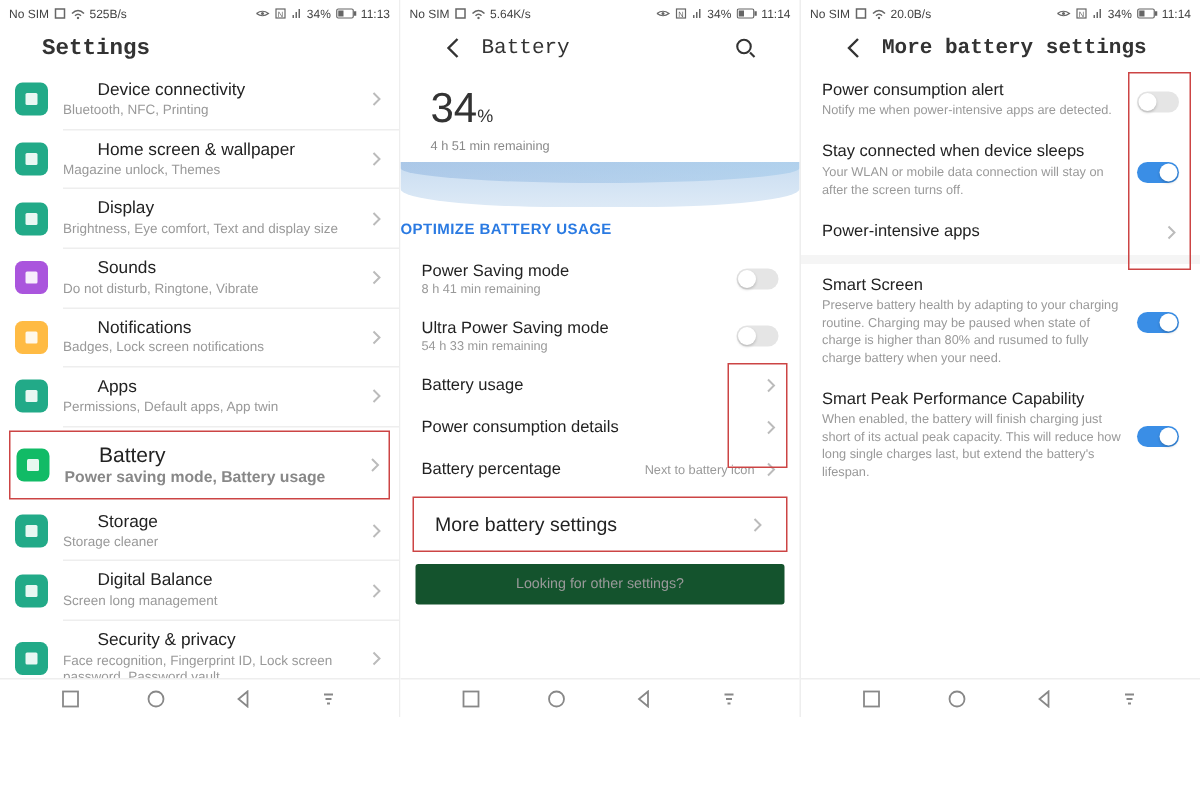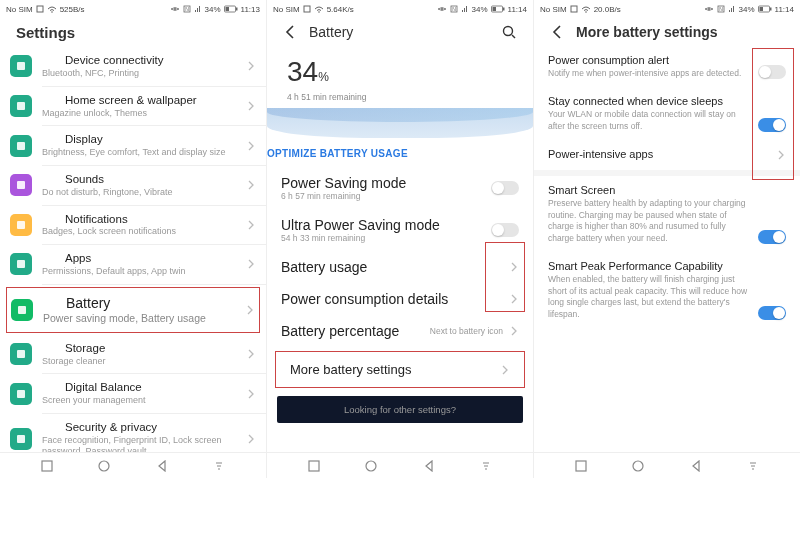--- a/index.html
+++ b/index.html
@@ -3,58 +3,58 @@
 <meta charset="utf-8">
 <style>
   * { box-sizing: border-box; margin: 0; padding: 0; }
   body { font-family: -apple-system, Helvetica, Arial, sans-serif; background: #fff; width: 800px; height: 534px; overflow: hidden; font-size: 11px; color: #333; }
   .phones { display: flex; width: 800px; height: 534px; }
   .phone { width: 267px; height: 478px; border-right: 1px solid #eee; position: relative; display: flex; flex-direction: column; background: #fff; }
   .phone:last-child { width: 266px; border-right: none; }
   .statusbar { height: 18px; display: flex; align-items: center; justify-content: space-between; padding: 0 6px; font-size: 8px; color: #444; }
   .statusbar .left, .statusbar .right { display: flex; align-items: center; gap: 3px; }
   .sb-ic { display:inline-flex; }
-  .header { display: flex; align-items: center; padding: 6px 16px; }
+  .header { display: flex; align-items: center; padding: 6px 28px; font-family: Liberation Mono, monospace; }
   .header.h1 { font-size: 15px; font-weight: 600; }
   .header .back { margin-right: 10px; }
   .header .title { font-size: 14px; font-weight: 500; flex: 1; }
   .content { flex: 1; overflow: hidden; }
   
   .list { }
   .row { display: flex; align-items: center; padding: 6px 10px 6px 10px; position: relative; }
   .row .icon { width: 22px; height: 22px; border-radius: 5px; margin-right: 10px; display: flex; align-items: center; justify-content: center; flex-shrink: 0; }
   .row .txt { flex: 1; min-width: 0; }
   .row .t1 { font-size: 11.5px; color: #222; line-height: 1.3; padding-left: 23px; }
   .row .t2 { font-size: 9px; color: #999; line-height: 1.3; }
   .row .chev { color: #bbb; flex-shrink: 0; }
   .row.sel { border: 1.5px solid #c44; margin: 2px 6px; padding: 6px 4px; }
   .row.sel .t1 { font-size: 14px; }
-  .row.sel .t2 { font-size: 10.5px; color: #888; }
+  .row.sel .t2 { font-size: 10.5px; color: #888; font-weight: bold; }
   .divider { height: 1px; background: #eee; margin-left: 42px; }
   
   .batt-hero { padding: 10px 20px 0; }
   .batt-pct { font-size: 28px; font-weight: 300; color: #333; }
   .batt-pct small { font-size: 12px; }
   .batt-sub { font-size: 8.5px; color: #888; margin-top: 4px; }
   .wave { height: 30px; background: linear-gradient(180deg, rgba(120,170,220,0.4), rgba(120,170,220,0.25)); border-radius: 0 0 40% 40% / 0 0 12px 12px; margin-top: 6px; position:relative; }
   .wave::before{content:"";position:absolute;top:0;left:0;right:0;height:14px;background:linear-gradient(90deg,rgba(100,150,210,0.3),rgba(140,190,230,0.4));border-radius:0 0 50% 50%/0 0 10px 10px;}
   .opt-btn { display: block; margin: 10px auto 8px; color: #2a7ae2; font-size: 10px; font-weight: 600; letter-spacing: 0.3px; }
   .row2 { display: flex; align-items: center; padding: 8px 14px; position: relative; }
   .row2 .txt { flex: 1; }
-  .row2 .t1 { font-size: 14px; color: #222; }
+  .row2 .t1 { font-size: 11px; color: #222; }
   .row2 .t2 { font-size: 8.5px; color: #999; }
   .row2 .toggle { width: 28px; height: 14px; border-radius: 8px; background: #e5e5e5; position: relative; flex-shrink: 0; }
   .row2 .toggle::after { content: ""; width: 12px; height: 12px; border-radius: 50%; background: #fff; position: absolute; top: 1px; left: 1px; box-shadow: 0 1px 2px rgba(0,0,0,0.2); }
   .row2 .chev { color: #bbb; margin-left: 6px; }
   .row2 .rtext { font-size: 8.5px; color: #999; text-align: right; }
   .hl-box { border: 1.5px solid #c44; position: absolute; }
   .more-row { padding: 10px 14px; font-size: 13px; color: #222; border: 1.5px solid #c44; margin: 4px 8px 0; display: flex; align-items: center; justify-content: space-between; }
-  .searchbar { background: #0f172a; margin: 8px 10px 0; padding: 8px; text-align: center; font-size: 9.5px; color: #999; border-radius: 2px; }
+  .searchbar { background: #14532d; margin: 8px 10px 0; padding: 8px; text-align: center; font-size: 9.5px; color: #999; border-radius: 2px; }
   
-  .row3 { padding: 8px 14px; position: relative; display: flex; align-items: flex-end; }
+  .row3 { padding: 8px 14px; position: relative; display: flex; align-items: center; }
   .row3 .txt { flex: 1; padding-right: 8px; }
   .row3 .t1 { font-size: 11px; color: #222; margin-bottom: 2px; }
   .row3 .t2 { font-size: 8.5px; color: #999; line-height: 1.35; }
   .row3 .toggle { width: 28px; height: 14px; border-radius: 8px; background: #e5e5e5; position: relative; flex-shrink: 0; margin-top: 2px; }
   .row3 .toggle.on { background: #3a8ee6; }
   .row3 .toggle::after { content: ""; width: 12px; height: 12px; border-radius: 50%; background: #fff; position: absolute; top: 1px; left: 1px; box-shadow: 0 1px 2px rgba(0,0,0,0.2); }
   .row3 .toggle.on::after { left: auto; right: 1px; }
   .row3 .chev { color: #bbb; align-self: center; }
   .sep { height: 6px; background: #f5f5f5; }
   
@@ -252,21 +252,21 @@
           </div>
           <div class="divider"></div>
           <div class="row">
             <div class="icon" style="background:#2a8">
               <svg width="12" height="12">
                 <rect x="2" y="2" width="8" height="8" rx="1" fill="#fff" opacity="0.9"></rect>
               </svg>
             </div>
   <div class="txt">
               <div class="t1">Digital Balance</div>
-              <div class="t2">Screen your management</div>
+              <div class="t2">Screen long management</div>
             </div>
   <span class="chev">
               <svg width="10" height="10">
                 <path d="M3 1 L7 5 L3 9" fill="none" stroke="#bbb" stroke-width="1.3"></path>
               </svg>
             </span>
           </div>
           <div class="divider"></div>
           <div class="row">
             <div class="icon" style="background:#2a8">
@@ -390,21 +390,21 @@
       <div class="batt-hero">
         <div class="batt-pct"><span>34</span><small>%</small></div>
         <div class="batt-sub">4 h 51 min remaining</div>
       </div>
       <div class="wave"></div>
       <div class="opt-btn">OPTIMIZE BATTERY USAGE</div>
       <div id="list2" style="position:relative;">
           <div class="row2">
             <div class="txt">
               <div class="t1">Power Saving mode</div>
-              <div class="t2">6 h 57 min remaining</div>
+              <div class="t2">8 h 41 min remaining</div>
             </div>
             <div class="toggle"></div>
           </div>
           <div class="row2">
             <div class="txt">
               <div class="t1">Ultra Power Saving mode</div>
               <div class="t2">54 h 33 min remaining</div>
             </div>
             <div class="toggle"></div>
           </div>

